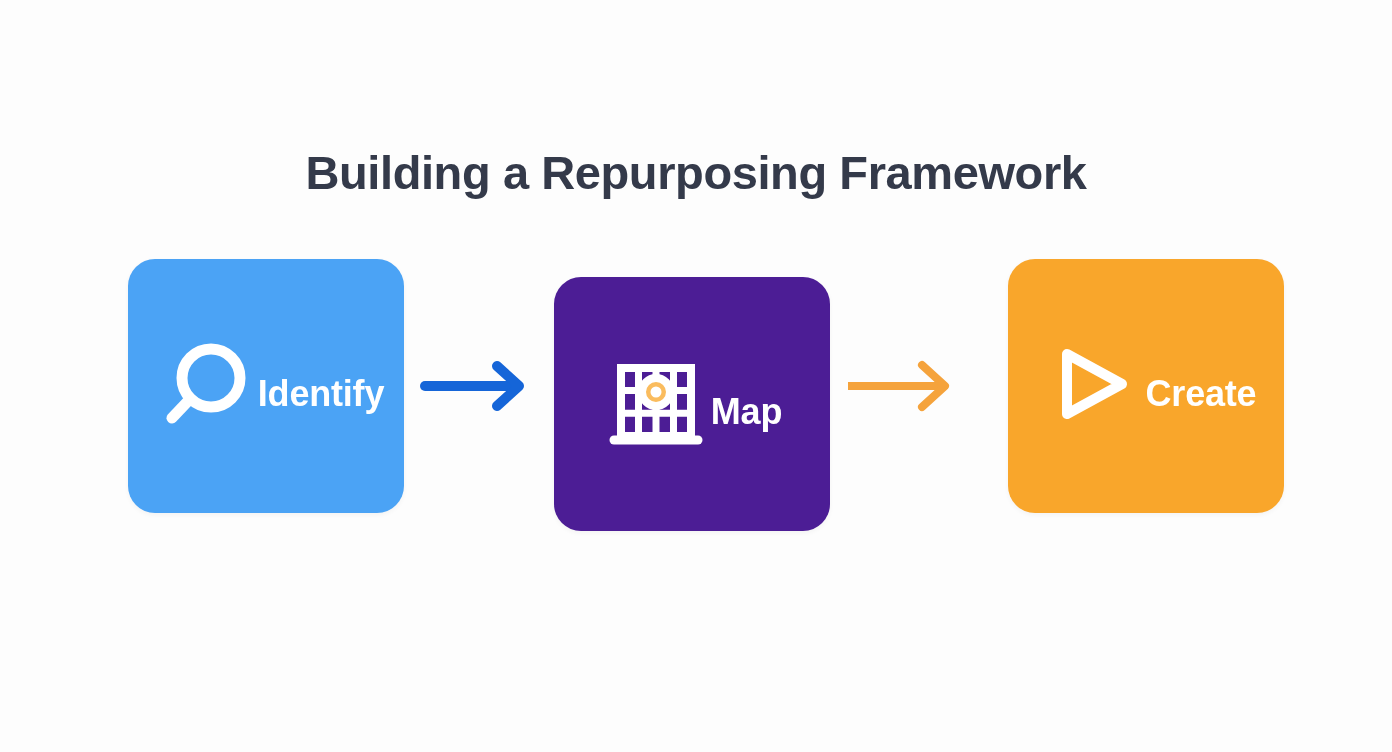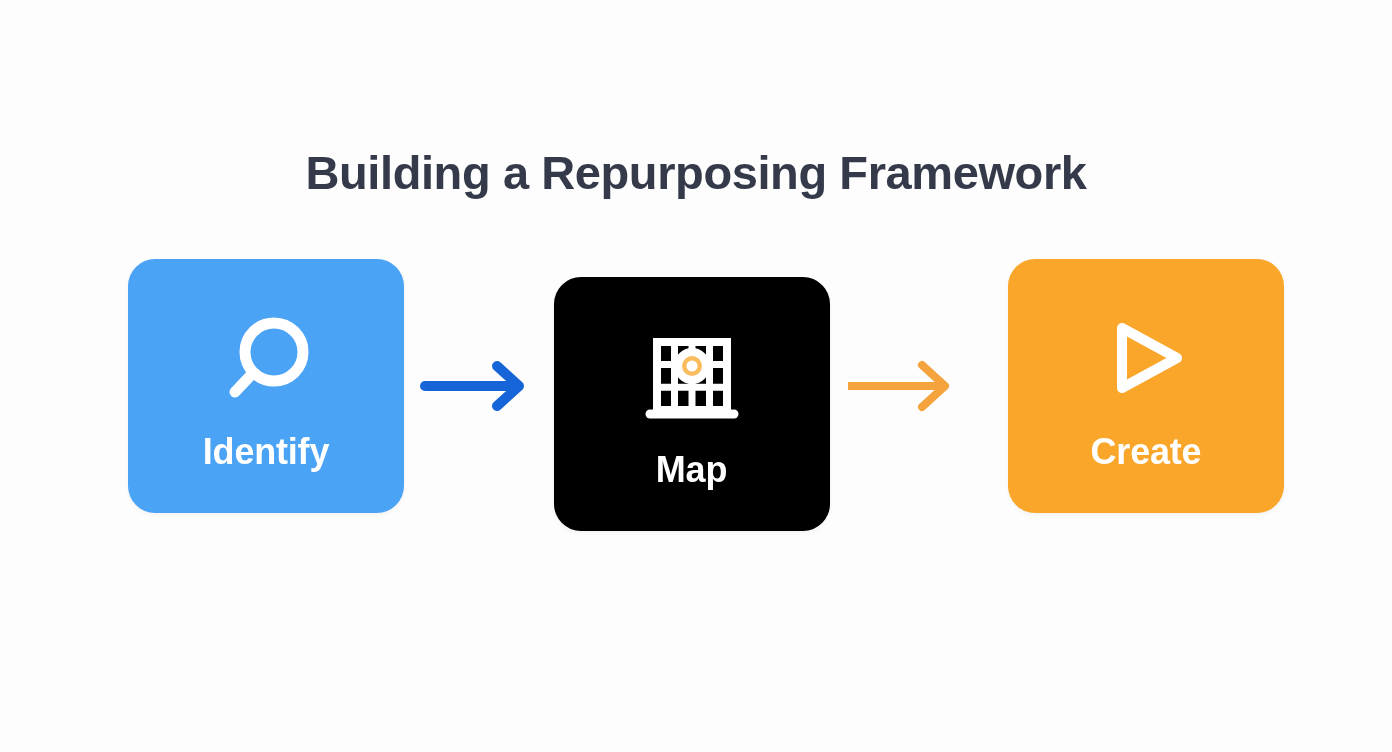--- a/index.html
+++ b/index.html
@@ -47,21 +47,21 @@
     display: flex;
     align-items: center;
     justify-content: space-between;
   }
 
   .card {
     width: 276px;
     height: 254px;
     border-radius: 27px;
     display: flex;
-    flex-direction: column;
+    flex-direction: row;
     align-items: center;
     justify-content: center;
     box-sizing: border-box;
     flex: 0 0 auto;
     box-shadow: 0 2px 5px rgba(0,0,0,0.045);
   }
 
   .card-icon {
     width: 110px;
     height: 110px;
@@ -111,21 +111,21 @@
       <div class="card-label" style="color: rgb(255, 255, 255);">Identify</div>
     </div>
 
     <div class="arrow" id="arrow-0">
       <svg width="120" height="60" viewBox="0 0 120 60" fill="none">
         <line x1="6" y1="30" x2="96" y2="30" stroke="#1565d8" stroke-width="10" stroke-linecap="round"></line>
         <polyline points="78,10 100,30 78,50" stroke="#1565d8" stroke-width="10" fill="none" stroke-linecap="round" stroke-linejoin="round"></polyline>
       </svg>
     </div>
 
-    <div class="card" id="card-1" style="background: #000000; margin-top: 36px;">
+    <div class="card" id="card-1" style="background: #4c1d95; margin-top: 36px;">
       <div class="card-icon">
         <svg width="110" height="110" viewBox="0 0 110 110" fill="none">
 
           <rect x="20" y="16" width="70" height="68" stroke="#ffffff" stroke-width="8"></rect>
 
           <line x1="37.5" y1="16" x2="37.5" y2="84" stroke="#ffffff" stroke-width="7"></line>
           <line x1="55" y1="16" x2="55" y2="84" stroke="#ffffff" stroke-width="7"></line>
           <line x1="72.5" y1="16" x2="72.5" y2="84" stroke="#ffffff" stroke-width="7"></line>
 
           <line x1="20" y1="38.6" x2="90" y2="38.6" stroke="#ffffff" stroke-width="7"></line>

